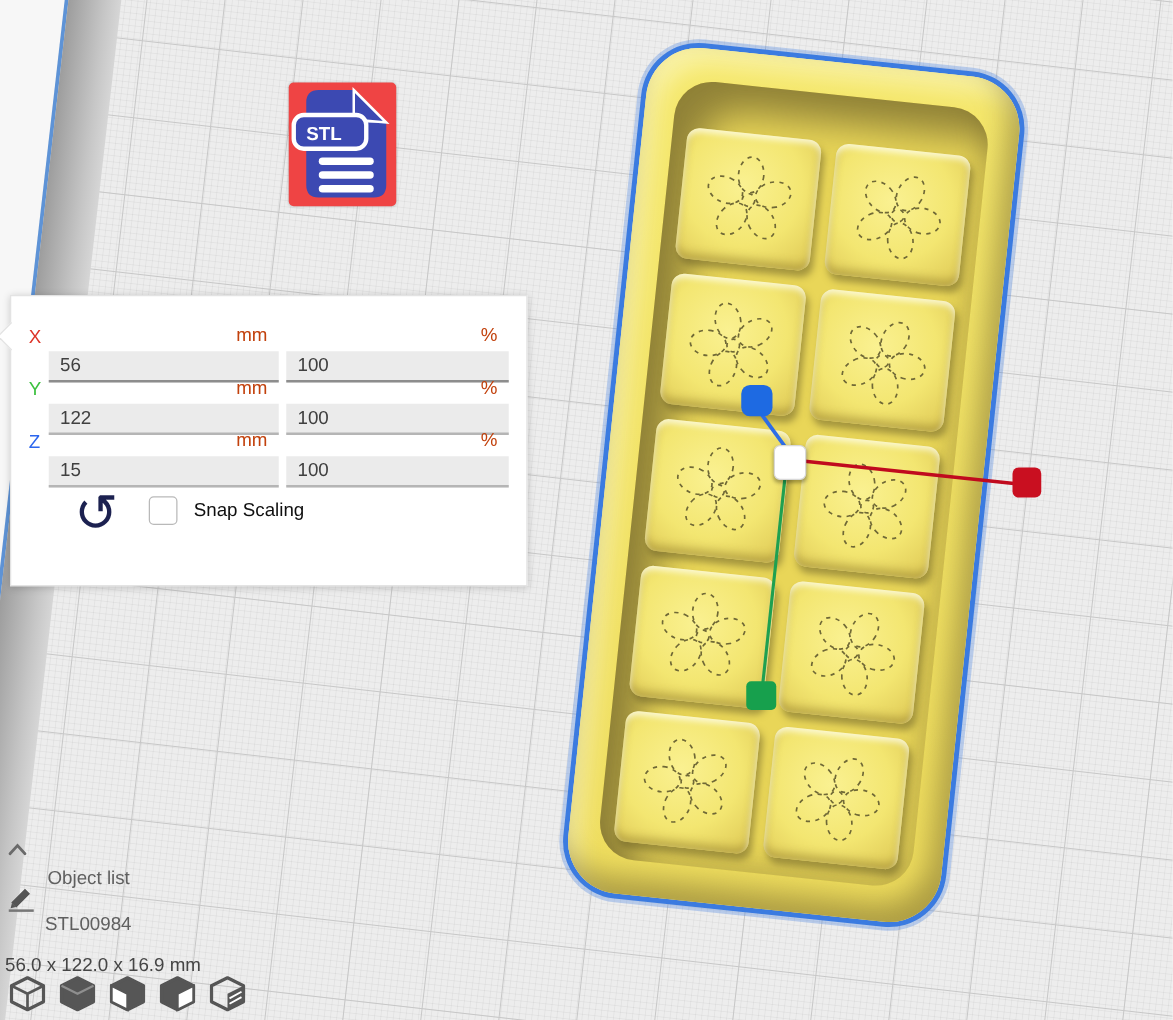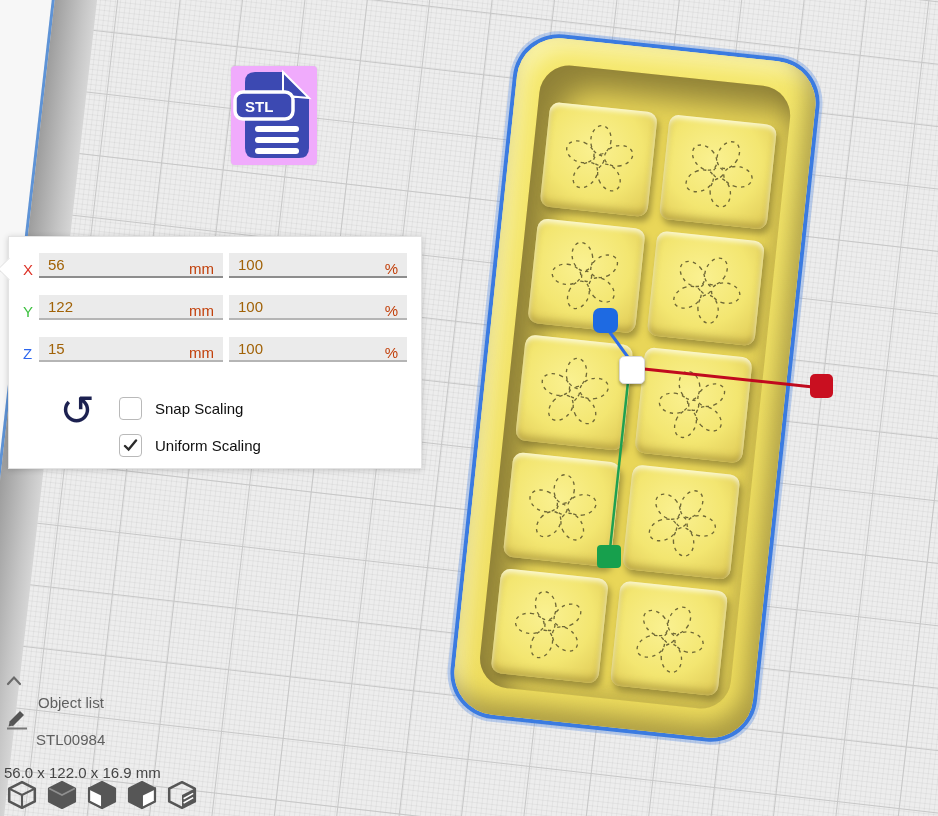--- a/index.html
+++ b/index.html
@@ -16,21 +16,21 @@
       linear-gradient(90deg, #c7c7c7 1px, transparent 1px),
       linear-gradient(rgba(0,0,0,0.045) 1px, transparent 1px),
       linear-gradient(90deg, rgba(0,0,0,0.045) 1px, transparent 1px);
     background-size:62px 62px,62px 62px,5px 5px,5px 5px;
     border-left:3px solid #5e93d6; z-index:1; }
   .grid-surface::before { content:""; position:absolute; left:0; top:0; bottom:0; width:42px;
     background:linear-gradient(90deg,#9d9d9d,#c6c6c6 70%,#d6d6d6); }
 
   
   .stl-card { position:absolute; left:231px; top:66px; width:86px; height:99px;
-    background:#f0abfc; border-radius:4px; z-index:3; box-shadow:0 0 2px rgba(0,0,0,.15); }
+    background:#ef4444; border-radius:4px; z-index:3; box-shadow:0 0 2px rgba(0,0,0,.15); }
 
   
   .model-tray { position:absolute; left:485px; top:48px; width:300px; height:680px;
     transform:rotate(6deg); border-radius:42px; z-index:2;
     background:linear-gradient(160deg,#f6e96e,#eedc5c);
     box-shadow:0 0 0 4px #3b7be0, 0 0 0 7px rgba(59,123,224,.30),
       inset -10px -14px 22px rgba(120,105,45,.55),
       inset 10px 12px 18px rgba(255,255,235,.45); }
   .tray-recess { position:absolute; left:24px; right:24px; top:26px; bottom:28px;
     border-radius:30px; background:#e9d658;
@@ -62,21 +62,21 @@
   .panel-notch { position:absolute; left:-8px; top:24px; width:16px; height:16px; background:#fff;
     transform:rotate(45deg); border-left:1px solid #e3e3e3; border-bottom:1px solid #e3e3e3; }
   .axis-row { position:absolute; left:12px; width:396px; height:33px; }
   .axis-row.row-x { top:16px; } .axis-row.row-y { top:58px; } .axis-row.row-z { top:100px; }
   .axis-label { position:absolute; left:2px; top:8px; font-size:15px; }
   .row-x .axis-label { color:#dd3327; } .row-y .axis-label { color:#3cc13f; } .row-z .axis-label { color:#2c66ee; }
   .field { position:absolute; top:0; height:33px; }
   .field-mm { left:18px; width:184px; } .field-pct { left:208px; width:178px; }
   .field input { width:100%; height:25px; background:#ebebeb; border:0;
     border-bottom:2px solid #b5b5b5; font-family:"Liberation Sans",sans-serif;
-    font-size:15px; color:#a16207; padding:0 32px 0 9px; outline:none; }
+    font-size:15px; color:#404040; padding:0 32px 0 9px; outline:none;margin-top:28px; }
   .row-x .field input { border-bottom-color:#8d8d8d; }
   .unit { position:absolute; right:9px; top:7px; font-size:15px; color:#c2410c; pointer-events:none; }
   .reset-btn { position:absolute; left:44px; top:148px; width:48px; height:52px;
     background:none; border:0; cursor:pointer; font-size:42px; line-height:46px;
     color:#1c2150; font-family:"DejaVu Sans",sans-serif; }
   .checkbox-row { position:absolute; left:110px; height:24px; display:flex; align-items:center; gap:13px;margin-top:12px; }
   .checkbox-row.snap { top:147px; } .checkbox-row.uniform { top:184px; }
   .checkbox { width:23px; height:23px; background:#fff; border:1px solid #b9b9b9; border-radius:4px;
     display:flex; align-items:center; justify-content:center; }
   .checkbox-label { font-size:15px; color:#0f0f0f; }
@@ -211,28 +211,20 @@
       <span class="field field-mm"><input value="15" style=""><span class="unit">mm</span></span>
       <span class="field field-pct"><input value="100" style=""><span class="unit">%</span></span>
     </div>
 
     <button class="reset-btn">↺</button>
 
     <div class="checkbox-row snap">
       <span class="checkbox"></span>
       <span class="checkbox-label">Snap Scaling</span>
     </div>
-    <div class="checkbox-row uniform">
-      <span class="checkbox">
-        <svg width="15" height="13" viewBox="0 0 15 13">
-          <path d="M2 7 L5.6 10.5 L13 1.5" fill="none" stroke="#2b2b2b" stroke-width="2.4" stroke-linecap="round"></path>
-        </svg>
-      </span>
-      <span class="checkbox-label">Uniform Scaling</span>
-    </div>
   </div>
 
   <div class="collapse-chevron">
     <svg width="16" height="12" viewBox="0 0 16 12">
       <path d="M2 9 L8 2.5 L14 9" fill="none" stroke="#6a6a6a" stroke-width="2.2" stroke-linecap="round"></path>
     </svg>
   </div>
   <div class="objlist-text title-objectlist">Object list</div>
 
   <div class="pencil-wrap">

